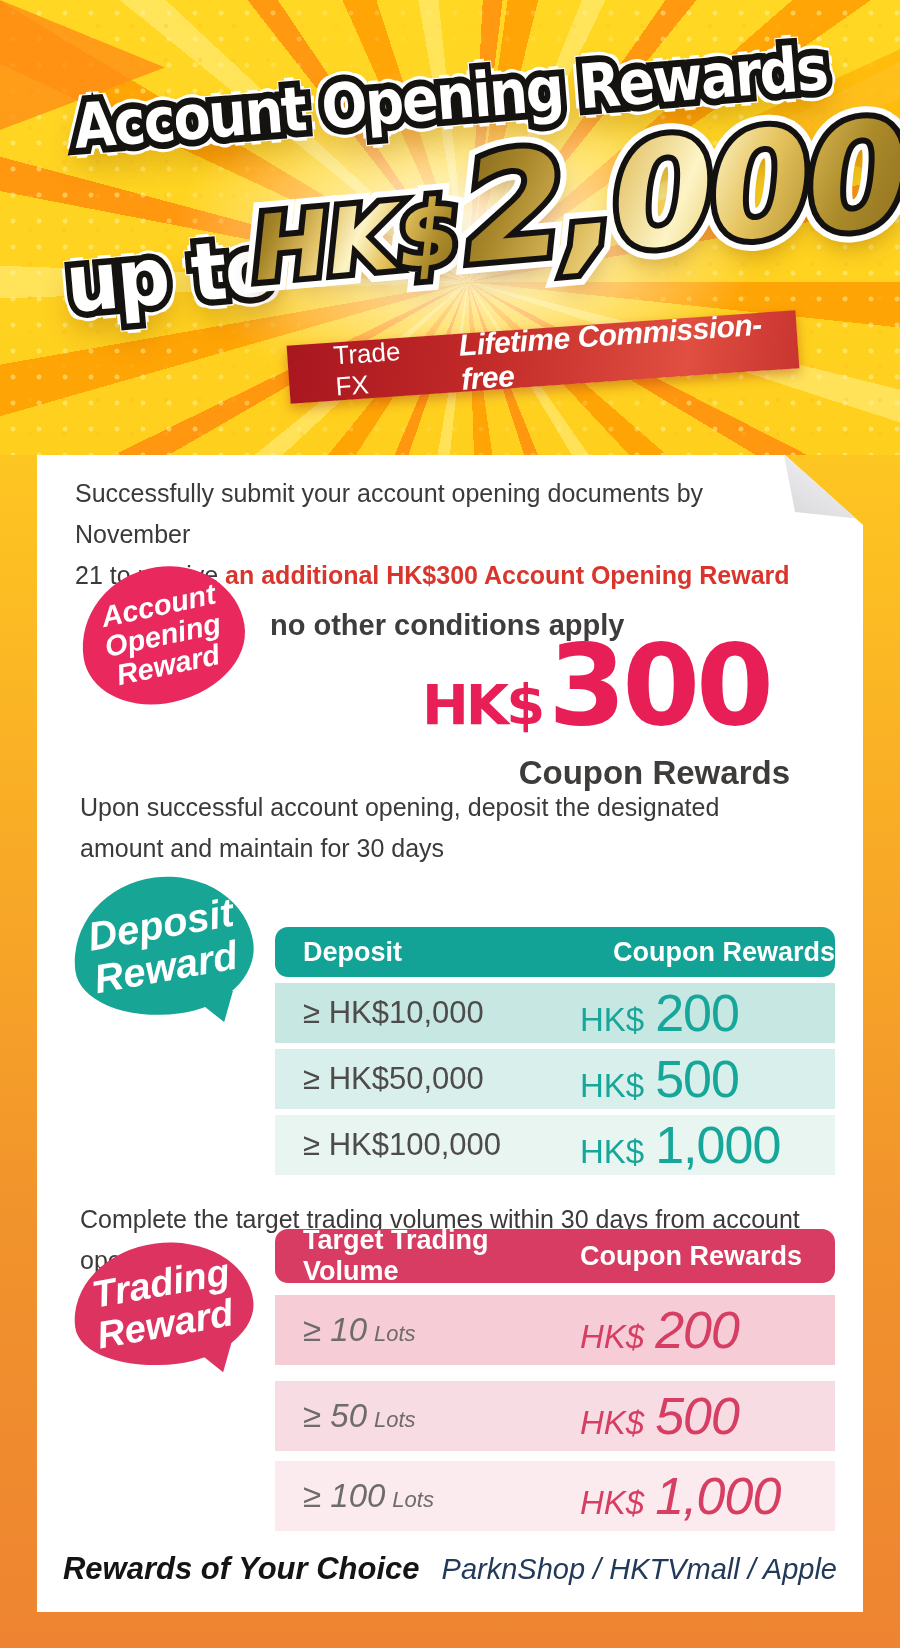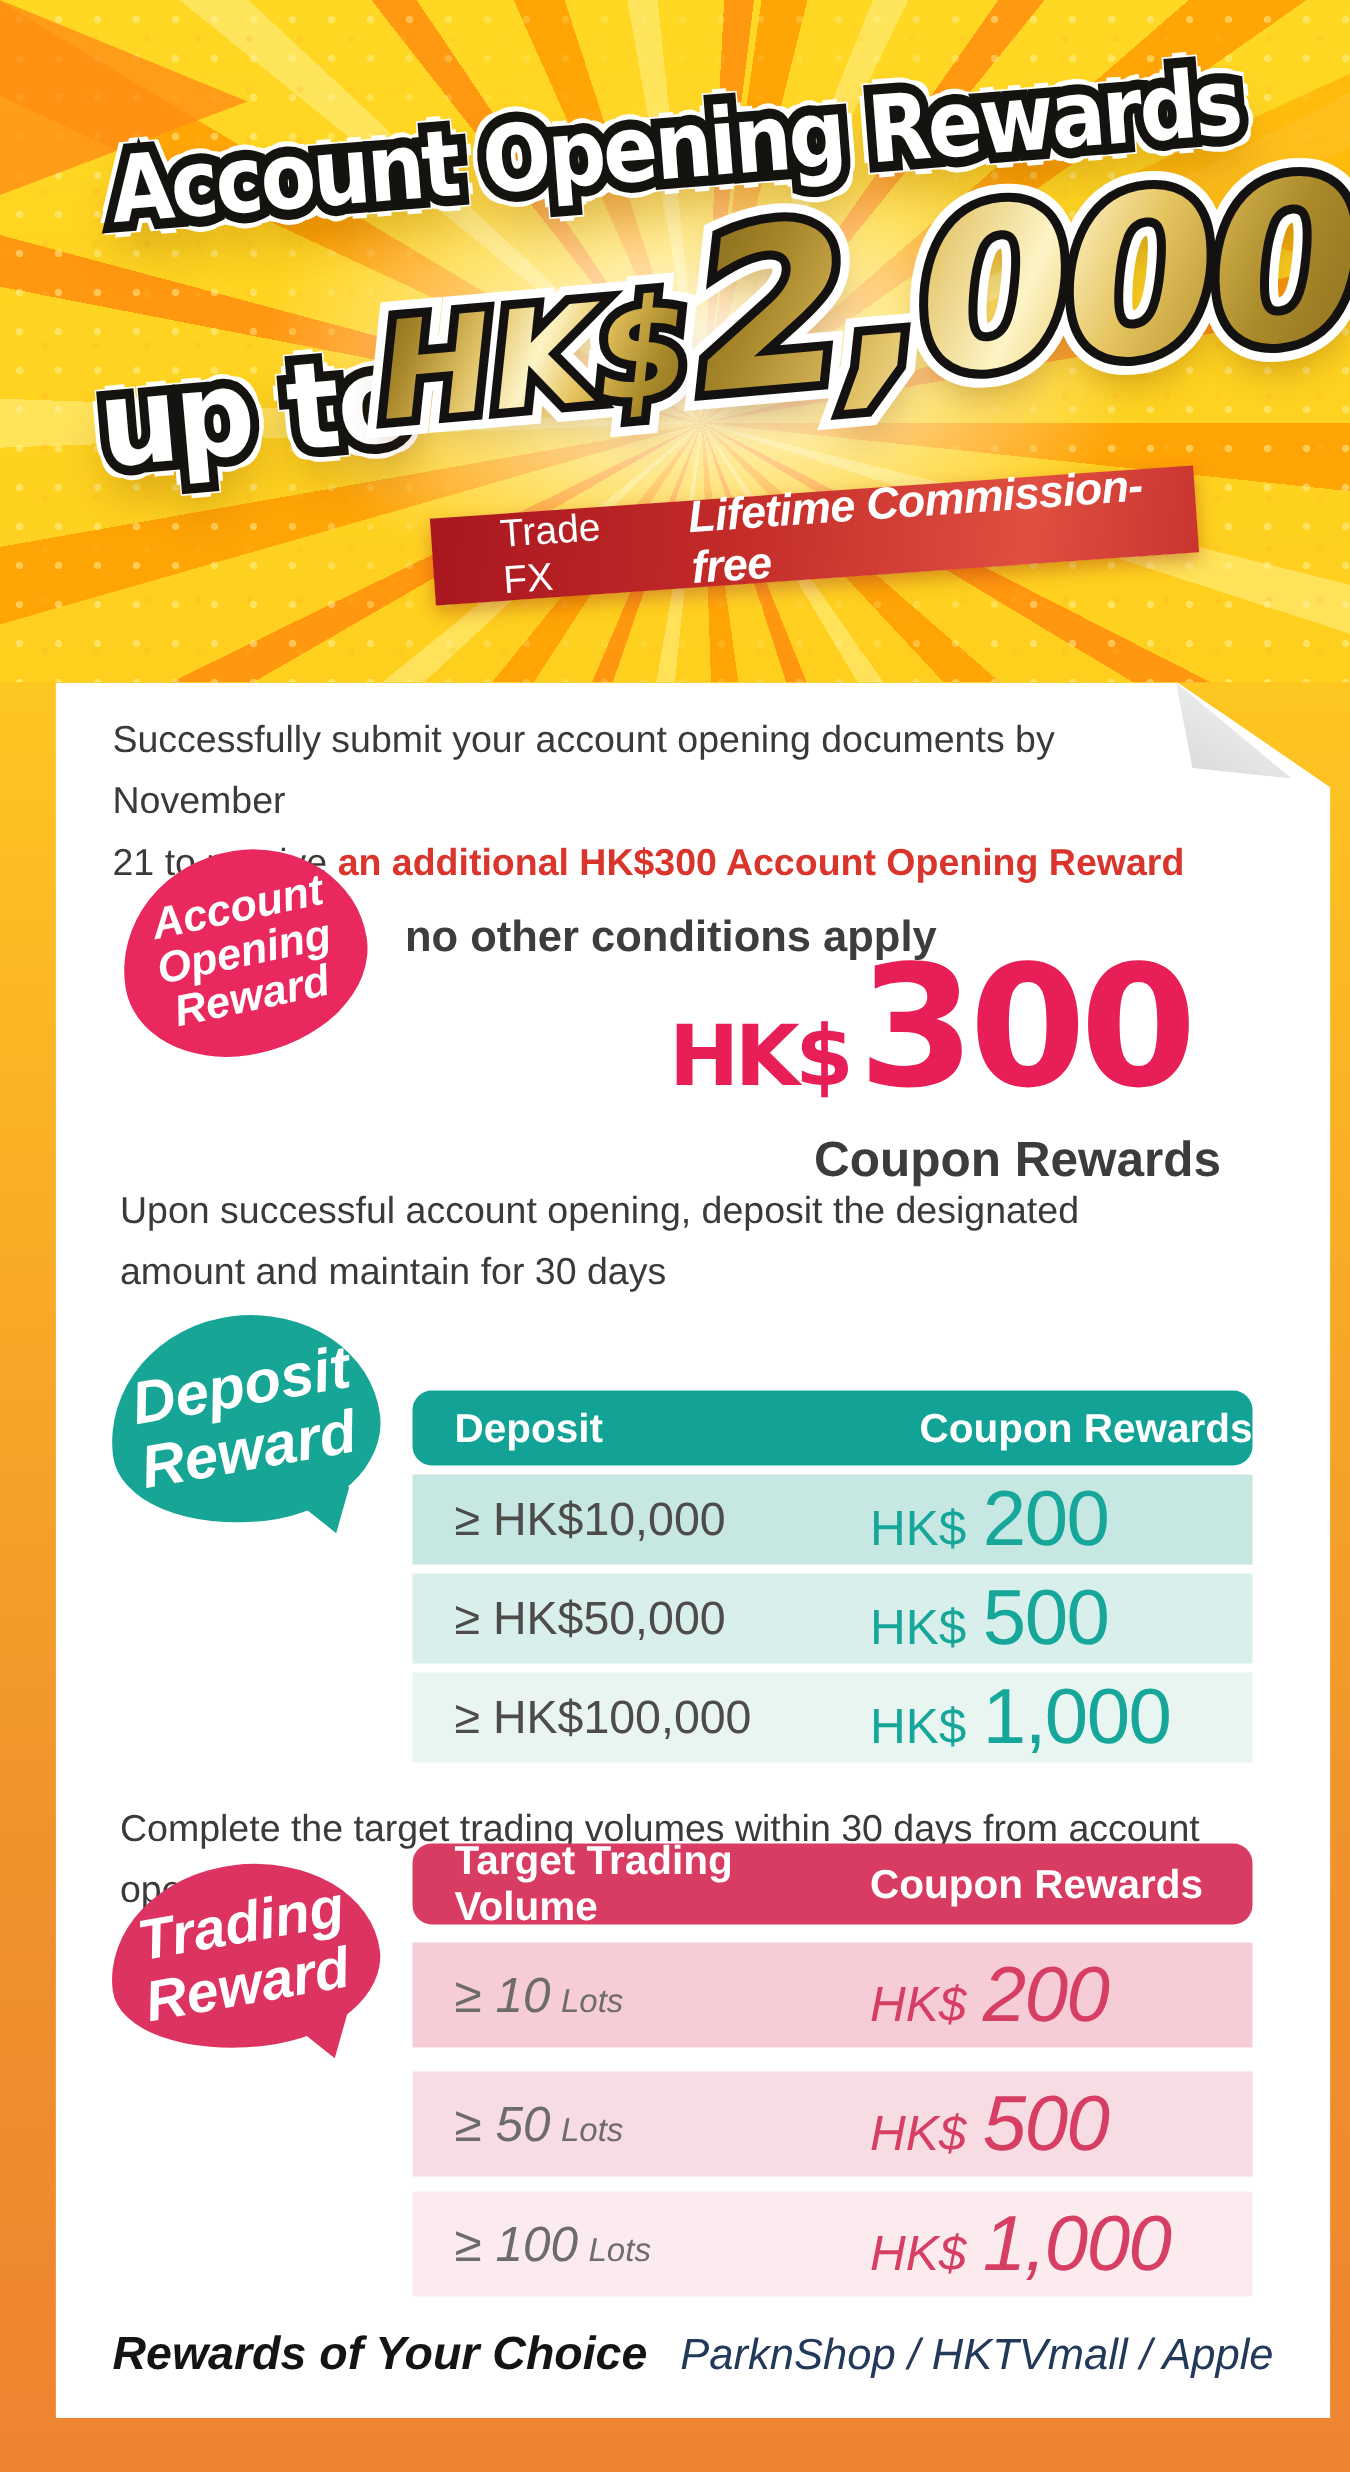--- a/index.html
+++ b/index.html
@@ -57,21 +57,21 @@
   
   .ribbon{position:absolute;left:288px;top:328px;width:510px;height:58px;
     transform:rotate(-4deg);display:flex;align-items:center;padding-left:46px;box-sizing:border-box;
     background:linear-gradient(100deg,#a8161f 0%,#c22a28 38%,#e04f41 78%,#c93430 100%);
     box-shadow:0 5px 12px rgba(140,25,18,.35);color:#fff;}
   .ribbon .rb1{font-size:26px;font-weight:400;margin-right:24px;}
   .ribbon .rb2{font-size:30px;font-weight:700;font-style:italic;letter-spacing:-.5px;}
 
   
   .card{position:absolute;left:37px;top:455px;width:826px;height:1157px;background:#ffffff;
-    clip-path:polygon(0 0,748px 0,100% 70px,100% 100%,0 100%);padding-left:24px;}
+    clip-path:polygon(0 0,748px 0,100% 70px,100% 100%,0 100%);}
   .fold{position:absolute;left:744px;top:0;width:84px;height:68px;
     background:linear-gradient(210deg,#f4f4f5 10%,#dddde0 80%);
     clip-path:polygon(3px 0,80px 64px,14px 57px);}
 
   .intro{position:absolute;left:38px;top:18px;width:740px;font-size:25px;line-height:41px;color:#3c3a39;}
   .intro .red{color:#d9352c;font-weight:700;}
 
   
   .badge{position:absolute;display:flex;flex-direction:column;justify-content:center;align-items:center;
     color:#fff;font-style:italic;font-weight:800;text-align:center;}

